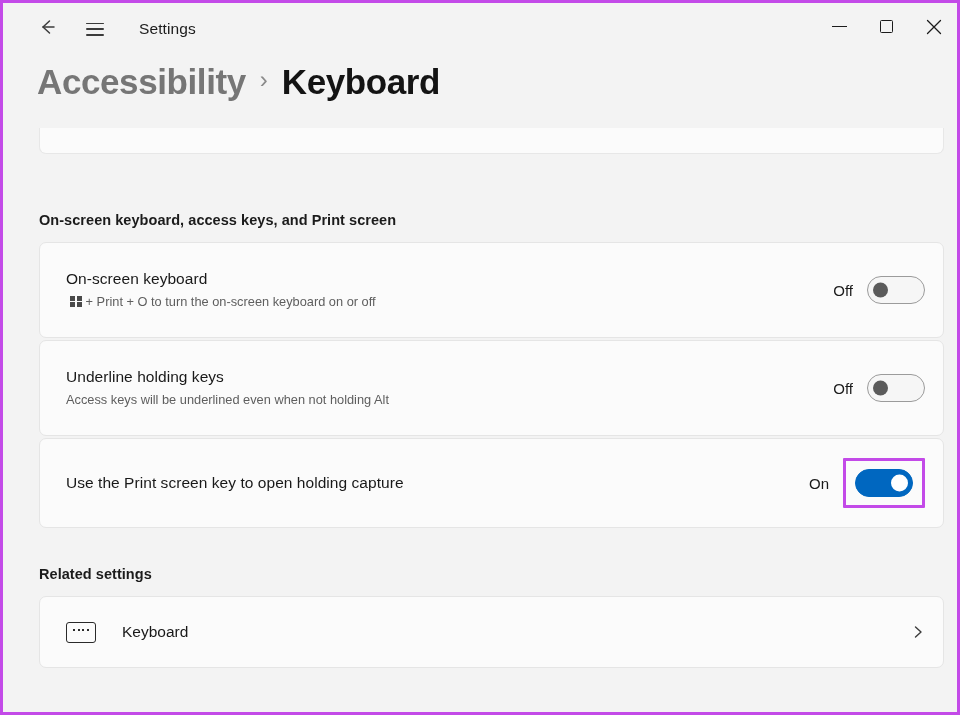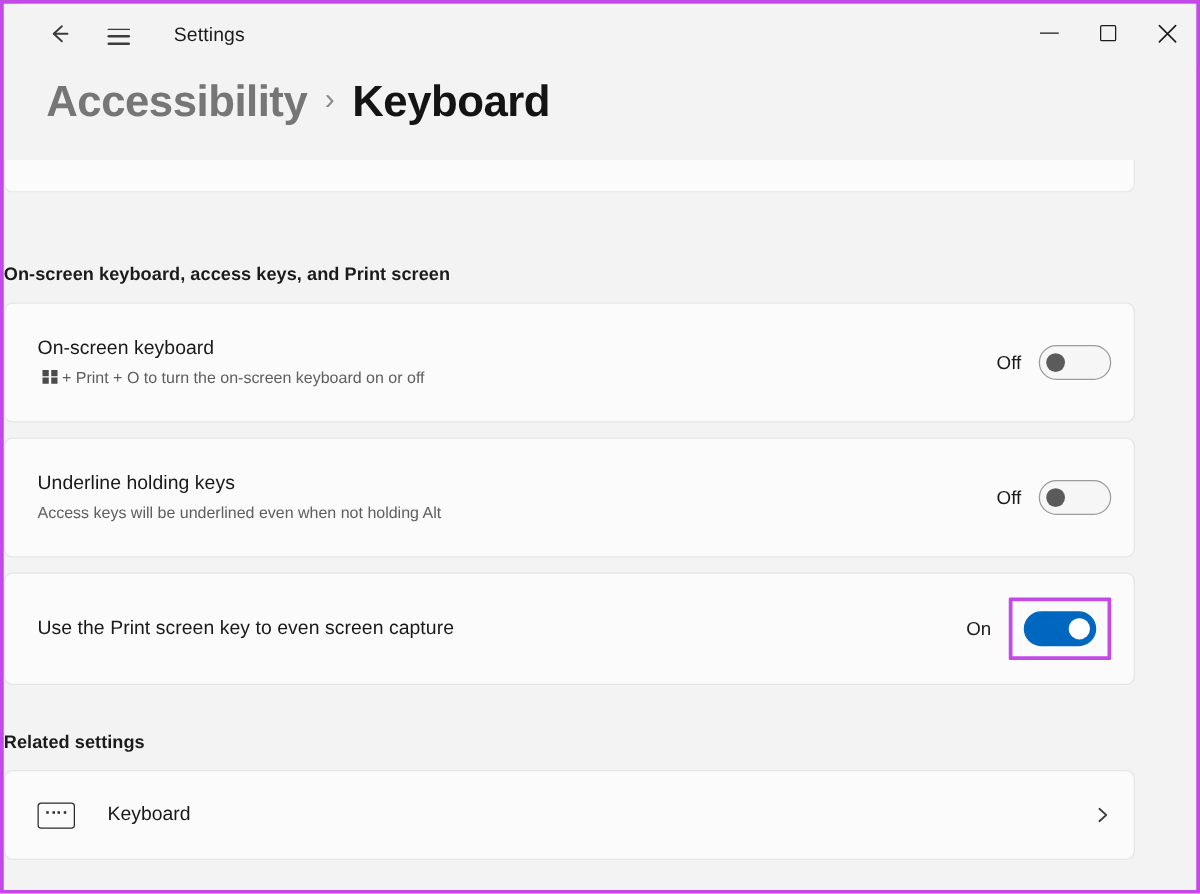--- a/index.html
+++ b/index.html
@@ -134,20 +134,21 @@
   }
 
   
   .content {
     position: absolute;
     top: 125px;
     left: 0;
     right: 0;
     bottom: 0;
     overflow: hidden;
+    padding-left: 36px;
     padding-right: 16px;
     box-sizing: border-box;
   }
   .card-width { width: 905px; }
 
   .partial-card {
     height: 26px;
     background: #fbfbfb;
     border: 1px solid #e7e7e7;
     border-top: none;
@@ -165,21 +166,21 @@
   }
 
   .card {
     background: #fbfbfb;
     border: 1px solid #e5e5e5;
     border-radius: 7px;
     box-sizing: border-box;
     display: flex;
     align-items: center;
     padding: 0 18px 0 26px;
-    margin-bottom: 12px;
+    margin-bottom: 2px;
     min-height: 72px;
   }
   .card.tall { min-height: 96px; }
   .card.single { min-height: 90px; }
 
   .card-text { flex: 1; }
   .card-title {
     font-size: 15.5px;
     color: #191919;
     line-height: 1.35;
@@ -401,21 +402,21 @@
       <div class="toggle-wrap">
         <span class="toggle-label">Off</span>
         <span class="toggle off">
           <span class="knob"></span>
         </span>
       </div>
     </div>
 
     <div class="card single card-width">
       <div class="card-text">
-        <div class="card-title">Use the Print screen key to even screen capture</div>
+        <div class="card-title">Use the Print screen key to open holding capture</div>
       </div>
       <div class="toggle-wrap">
         <span class="toggle-label">On</span>
         <span class="highlight-box">
           <span class="toggle on">
             <span class="knob"></span>
           </span>
         </span>
       </div>
     </div>

